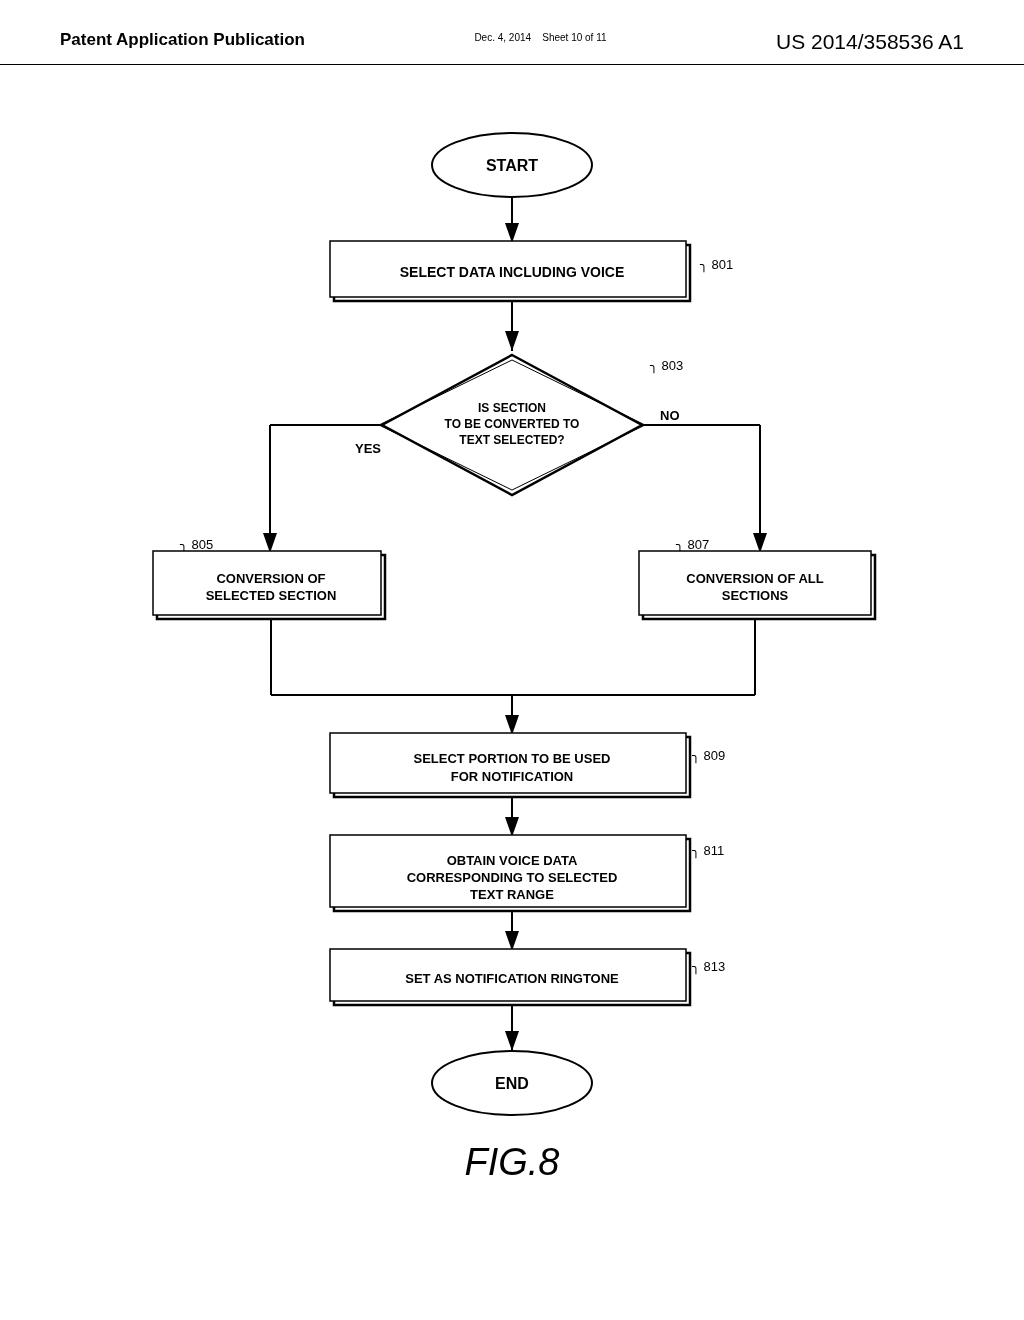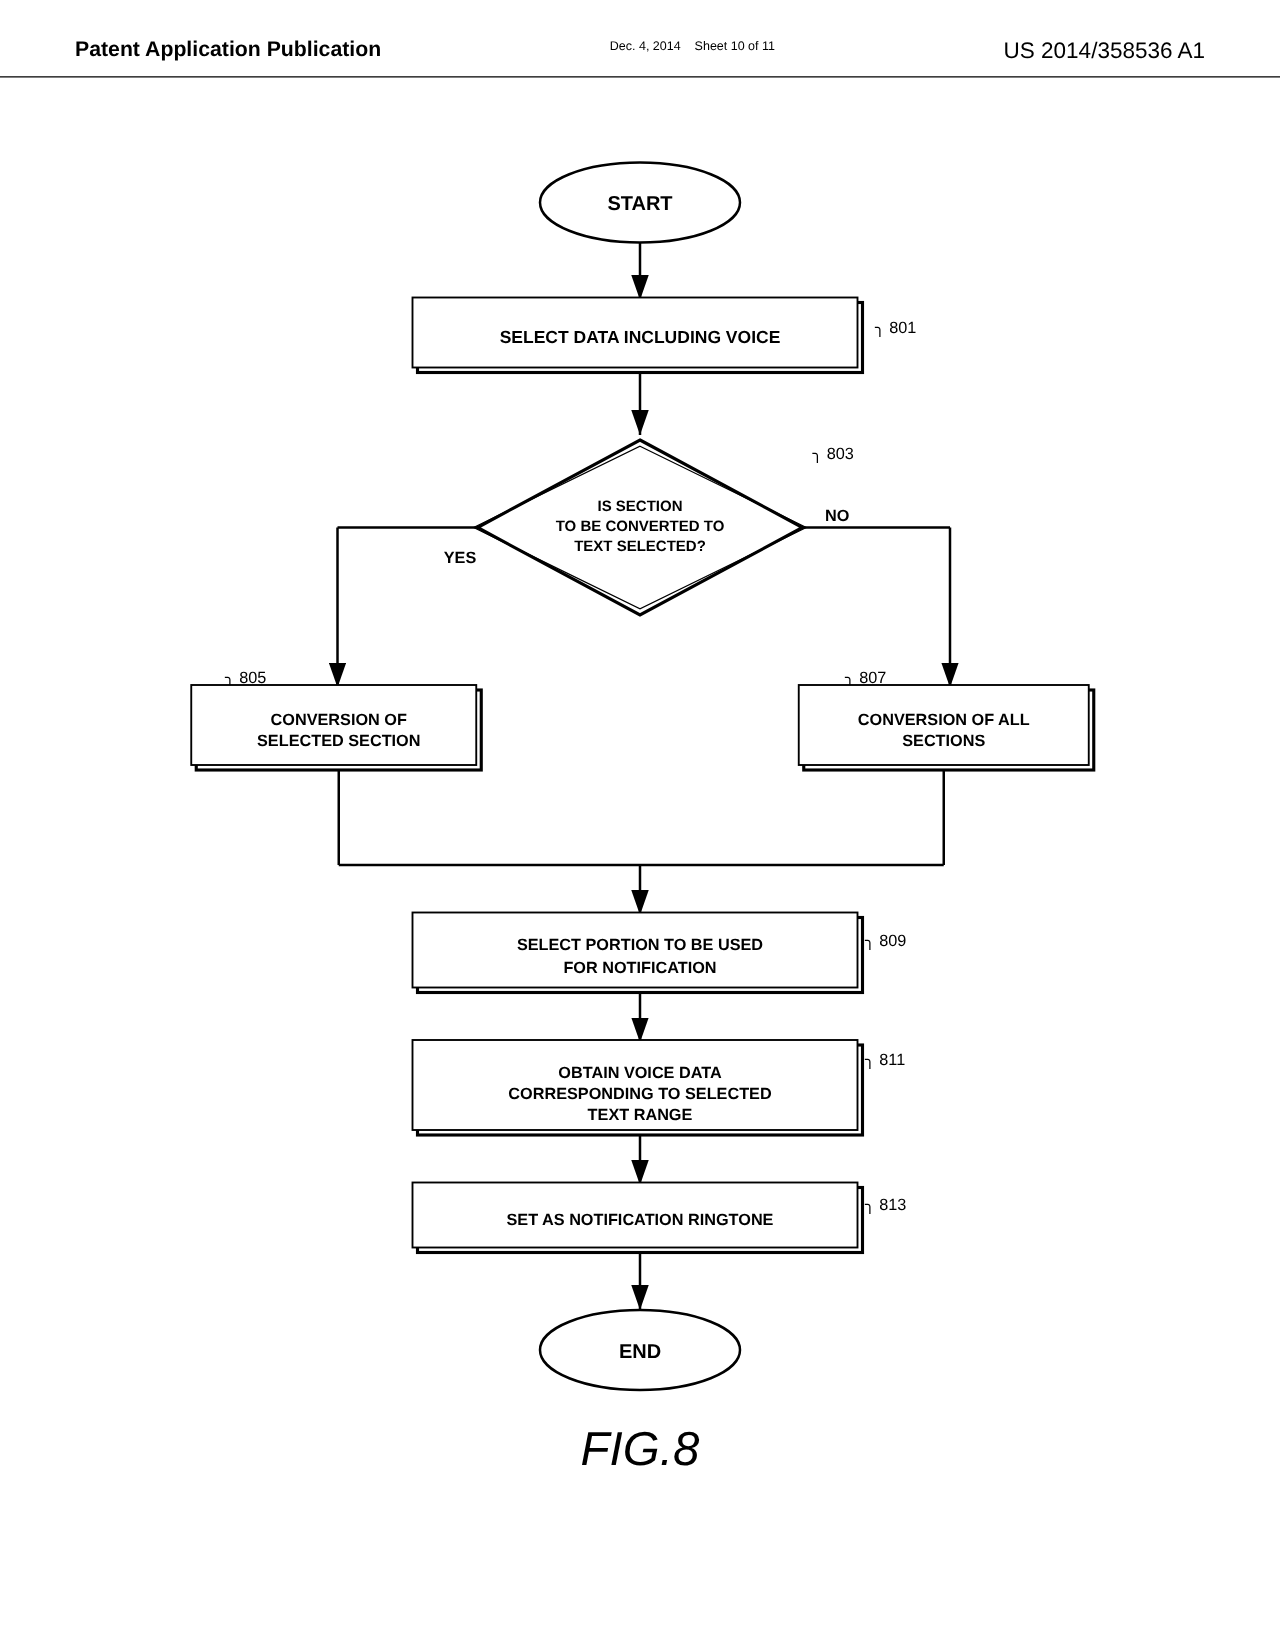--- a/index.html
+++ b/index.html
@@ -25,21 +25,21 @@
       font-weight: bold;
       font-family: Arial, sans-serif;
     }
     .header-center {
       font-size: 10px;
       font-family: Arial, sans-serif;
       text-align: center;
       line-height: 1.5;
     }
     .header-right {
-      font-size: 18px;
+      font-size: 21px;
       font-family: Arial, sans-serif;
     }
 
     
     .flowchart {
       position: relative;
       width: 100%;
       height: 1180px;
     }
 

